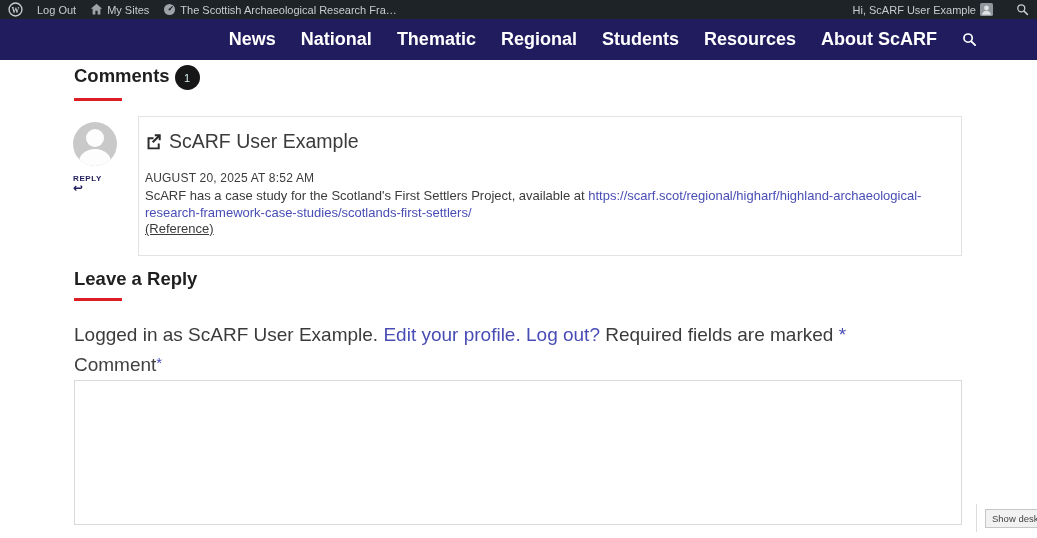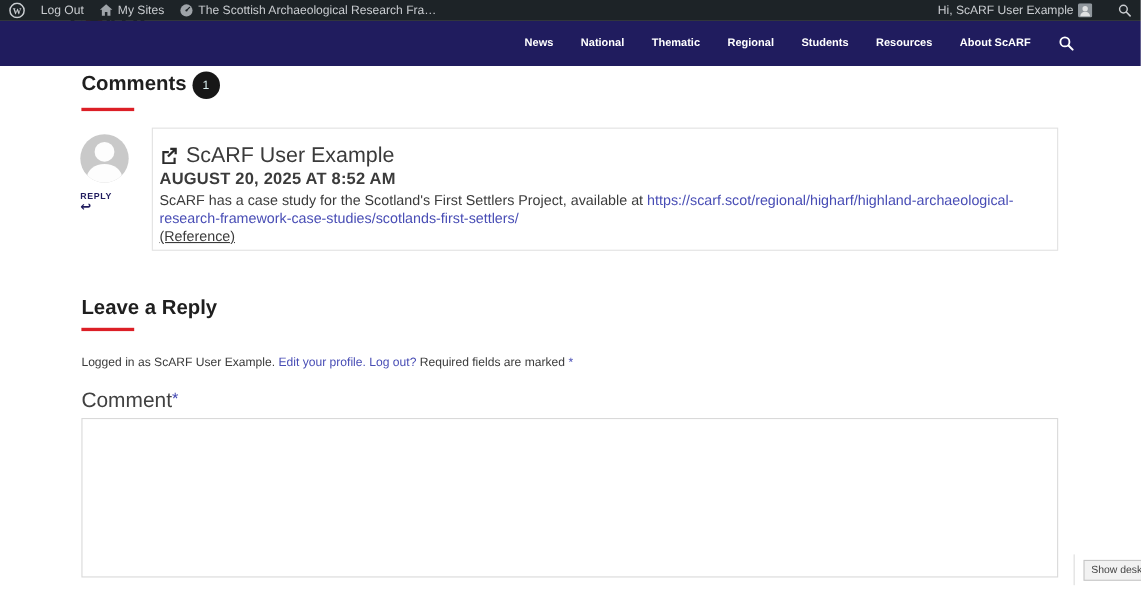--- a/index.html
+++ b/index.html
@@ -21,21 +21,21 @@
              background:#201c5e; z-index:40; }
   .logo { position:absolute; left:62px; top:0; width:80px; height:44px;
           background:#fff; overflow:hidden; cursor:pointer; }
   .logo-stripe { position:absolute; left:16px; top:0; width:15px; height:44px;
                  background:#dc1f26; }
   .logo-text { position:absolute; left:0; top:0; width:80px; height:44px;
                display:flex; align-items:center; justify-content:center;
                font-size:23px; font-weight:600; color:#23215f; letter-spacing:0.5px; }
   .menu { position:absolute; right:60px; top:0; height:41px; display:flex;
           align-items:center; gap:25px; }
-  .menu a { color:#fff; font-size:10px; font-weight:700; text-decoration:none;
+  .menu a { color:#fff; font-size:18px; font-weight:700; text-decoration:none;
             white-space:nowrap; cursor:pointer; }
   .nav-search { display:flex; align-items:center; cursor:pointer; }
 
   
   .section-title { position:absolute; left:74px; display:flex; 
                    font-size:18.5px; font-weight:700; color:#1f1f1f; }
   .count-badge { display:inline-flex; align-items:center; justify-content:center;
                  width:25px; height:25px; border-radius:50%; background:#171717;
                  color:#d8edee; font-size:11px; font-weight:400; margin-left:5px; }
   .red-line { position:absolute; left:74px; width:48px; height:3px; background:#dc1f26; }
@@ -46,33 +46,33 @@
             background:#c9c9c9; overflow:hidden; }
   .avatar::before { content:""; position:absolute; left:13px; top:7px; width:18px;
                     height:18px; border-radius:50%; background:#fdfdfd; }
   .avatar::after { content:""; position:absolute; left:6px; top:27px; width:32px;
                    height:26px; border-radius:50%; background:#fdfdfd; }
   .reply-label { margin-top:8px; font-size:8px; font-weight:700; color:#201c5e;
                  letter-spacing:0.6px; cursor:pointer; }
   .reply-arrow { font-family:"DejaVu Sans", sans-serif; font-size:12px; line-height:10px;
                  color:#201c5e; font-weight:700; cursor:pointer; }
 
-  .comment-card { position:absolute; left:138px; top:116px; width:824px; height:112px;
+  .comment-card { position:absolute; left:138px; top:116px; width:824px; height:140px;
                   border:1px solid #e2e2e2; background:#fff; padding:13px 20px 0 6px; }
   .card-head { display:flex; align-items:center; gap:7px; }
   .card-head svg { display:block; }
   .author-name { font-size:19.5px; color:#3b3b3b; }
-  .comment-date { margin-top:1px; font-size:15px; color:#3b3b3b; letter-spacing:0.2px;font-weight:bold; }
+  .comment-date { margin-top:18px; font-size:12px; color:#3b3b3b; letter-spacing:0.2px; }
   .comment-body { margin-top:3px; font-size:13px; line-height:16.5px; color:#3b3b3b;
                   overflow-wrap:break-word; }
   .comment-body a { color:#484db5; text-decoration:none; cursor:pointer; }
   .reference-line a { color:#3b3b3b; text-decoration:underline; cursor:pointer; }
 
   
-  .logged-line { position:absolute; left:74px; top:324px; font-size:11px; color:#3b3b3b; }
+  .logged-line { position:absolute; left:74px; top:324px; font-size:19px; color:#3b3b3b; }
   .logged-line a { color:#484db5; text-decoration:none; cursor:pointer; }
   .req-star { color:#484db5; }
   .comment-label { position:absolute; left:74px; top:354px; font-size:19px; color:#414141; }
   .comment-label .req-star { font-size:15px; vertical-align:top; }
   .comment-textarea { position:absolute; left:74px; top:380px; width:888px; height:145px;
                       border:1px solid #d9d9d9; background:#fff; resize:none;
                       font-family:"Liberation Sans", sans-serif; font-size:13px; padding:8px; }
 
   
   .taskbar-edge { position:absolute; left:976px; top:504px; width:1px; height:28px;

